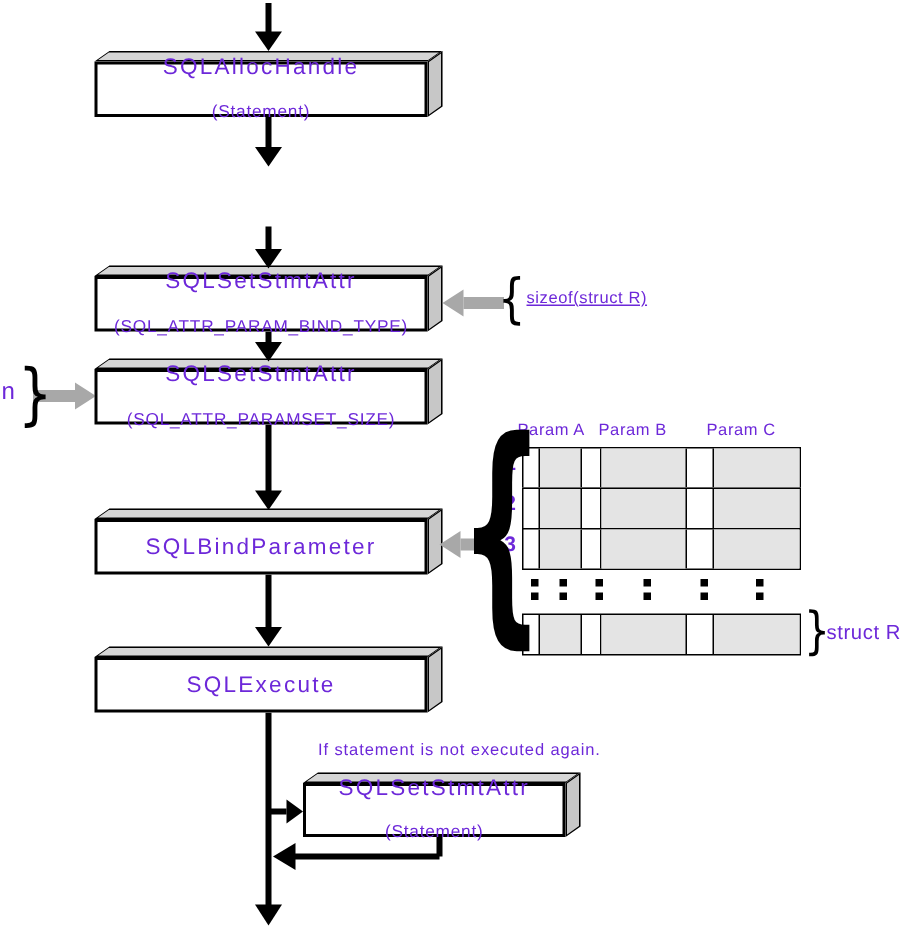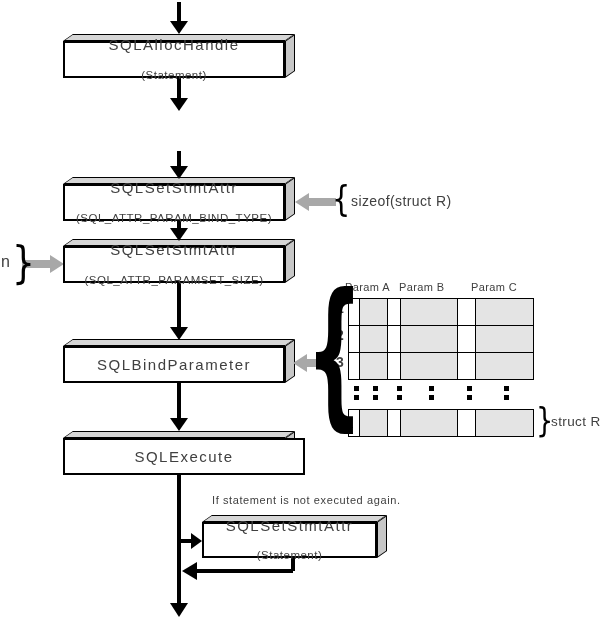--- a/index.html
+++ b/index.html
@@ -1,17 +1,17 @@
 <!DOCTYPE html>
 <html><head>
 <meta charset="utf-8">
 <style>
   html,body{margin:0;padding:0;background:#fff;}
   #stage{position:relative;width:609px;height:620px;background:#ffffff;
-         font-family:"Liberation Sans",sans-serif;color:#404040;overflow:hidden;}
+         font-family:"Liberation Sans",sans-serif;color:#6d28d9;overflow:hidden;}
 
   
   .box3d{position:absolute;}
   .box3d .topface{position:absolute;left:0;top:0;height:7px;background:#d6d6d6;
       border:1px solid #000;box-sizing:border-box;
       transform-origin:0 100%;transform:skewX(-55deg);}
   .box3d .sideface{position:absolute;top:7px;width:10px;background:#c7c7c7;
       border:1px solid #000;box-sizing:border-box;
       transform-origin:0 0;transform:skewY(-35deg);}
   .box3d .front{position:absolute;left:0;top:7px;background:#fff;
@@ -74,21 +74,21 @@
     <div class="topface" style="width:222px;"></div>
     <div class="sideface" style="left:222px;height:37px;"></div>
     <div class="front" style="width:222px;height:37px;">
       <div class="mainlabel">SQLBindParameter</div>
     </div>
   </div>
 
   <div class="box3d" style="left:63px;top:431px;width:232px;height:44px;">
     <div class="topface" style="width:222px;"></div>
     <div class="sideface" style="left:222px;height:37px;"></div>
-    <div class="front" style="width:242px;height:37px;">
+    <div class="front" style="width:222px;height:37px;">
       <div class="mainlabel">SQLExecute</div>
     </div>
   </div>
 
   <div class="box3d" style="left:202px;top:515px;width:185px;height:43px;">
     <div class="topface" style="width:175px;"></div>
     <div class="sideface" style="left:175px;height:36px;"></div>
     <div class="front" style="width:175px;height:36px;">
       <div class="mainlabel">SQLSetStmtAttr</div>
       <div class="sublabel">(Statement)</div>
@@ -161,21 +161,21 @@
   <div class="prow" style="left:348px;top:409px;">
     <div class="c b" style="width:11px"></div>
       <div class="c b g" style="width:28px"></div>
     <div class="c b" style="width:13px"></div>
       <div class="c b g" style="width:57px"></div>
     <div class="c b" style="width:18px"></div>
       <div class="c g" style="width:57px"></div>
   </div>
 
   <div class="note" style="left:1px;top:253px;font-size:16px;">n</div>
-  <div class="note" style="left:351px;top:193px;font-size:14px;letter-spacing:0.4px;">sizeof(struct R)</div>
+  <div class="note" style="left:351px;top:193px;font-size:11px;letter-spacing:0.4px;text-decoration:underline;">sizeof(struct R)</div>
   <div class="note" style="left:551px;top:414px;font-size:13.5px;letter-spacing:0.4px;">struct R</div>
   <div class="note" style="left:212px;top:494px;font-size:11px;letter-spacing:0.6px;">If statement is not executed again.</div>
 
   <svg width="609" height="620" viewBox="0 0 609 620">
 
     <g fill="#000000">
       <rect x="177" y="2" width="4" height="20"></rect>
         <polygon points="170,21 188,21 179,34"></polygon>
     </g>
     <g fill="#000000">

